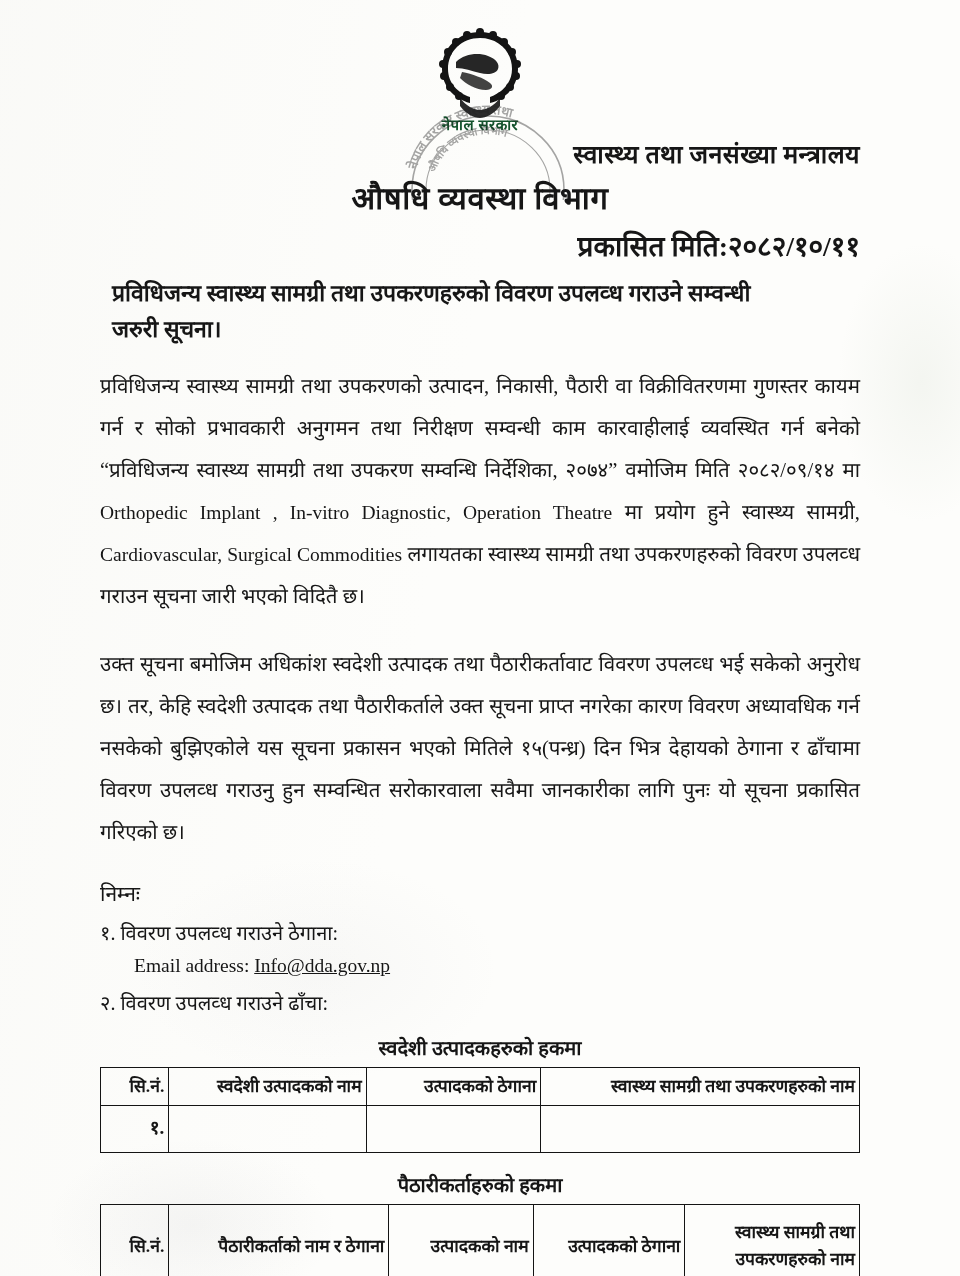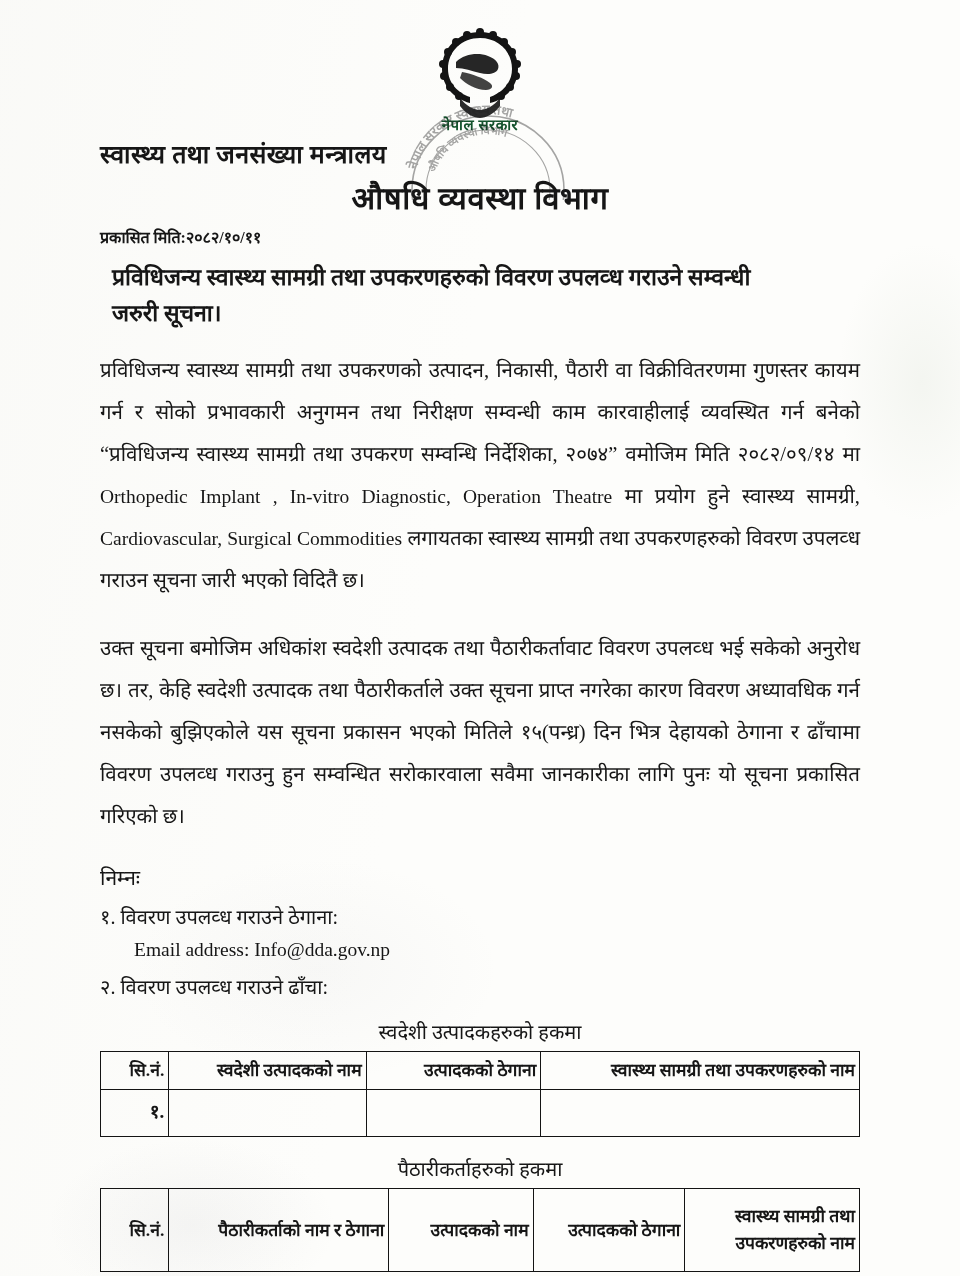--- a/index.html
+++ b/index.html
@@ -53,36 +53,36 @@
     position: absolute;
     bottom: -2px;
     left: 50%;
     transform: translateX(-50%);
     font-size: 15px;
     font-weight: 700;
     letter-spacing: 0.5px;
     color: #14532d;
   }
   .ministry-line {
-    text-align: left;
+    text-align: right;
     font-size: 25px;
     font-weight: 700;
     letter-spacing: 0.4px;
     margin-top: 4px;
   }
   .dept-line {
     text-align: center;
     font-size: 31px;
     font-weight: 700;
     letter-spacing: 0.6px;
     margin-top: 6px;
   }
   .pub-date {
-    text-align: left;
-    font-size: 16px;
+    text-align: right;
+    font-size: 28px;
     font-weight: 600;
     margin-top: 8px;
   }
   .notice-title {
     text-align: left;
     font-size: 23px;
     font-weight: 700;
     line-height: 1.55;
     margin-top: 12px;
     padding: 0 12px;
@@ -122,27 +122,28 @@
   .list-item {
     font-size: 20px;
     margin-top: 12px;
   }
   .email-row {
     font-size: 19.5px;
     margin-top: 9px;
     padding-left: 34px;
   }
   .email-link {
+    text-decoration: underline;
   }
 
   
   .table-caption {
     text-align: center;
     font-size: 20px;
-    font-weight: 400;
+    font-weight: 700;
     margin-top: 18px;
     margin-bottom: 6px;
   }
   table.form-table {
     width: 100%;
     border-collapse: collapse;
     table-layout: fixed;
   }
   table.form-table th,
   table.form-table td {

